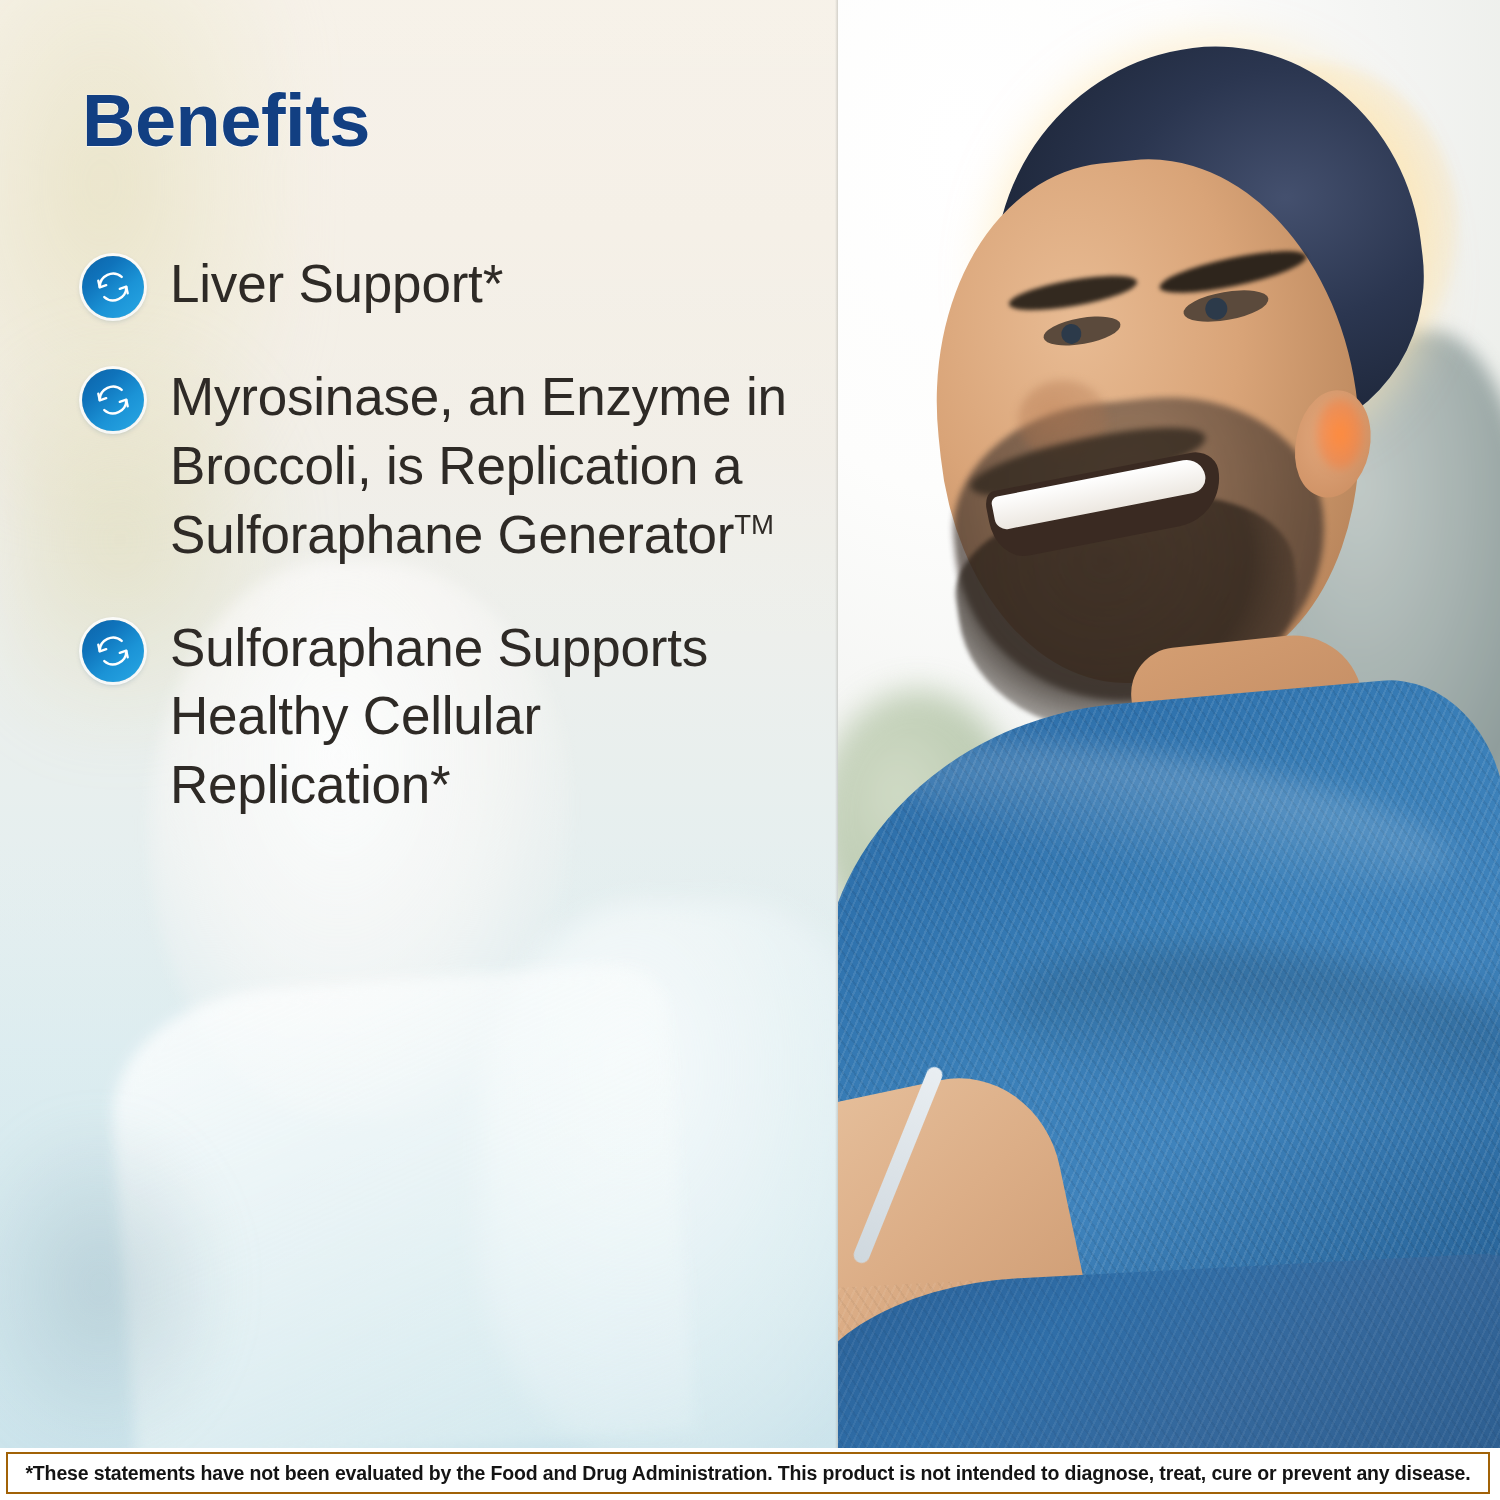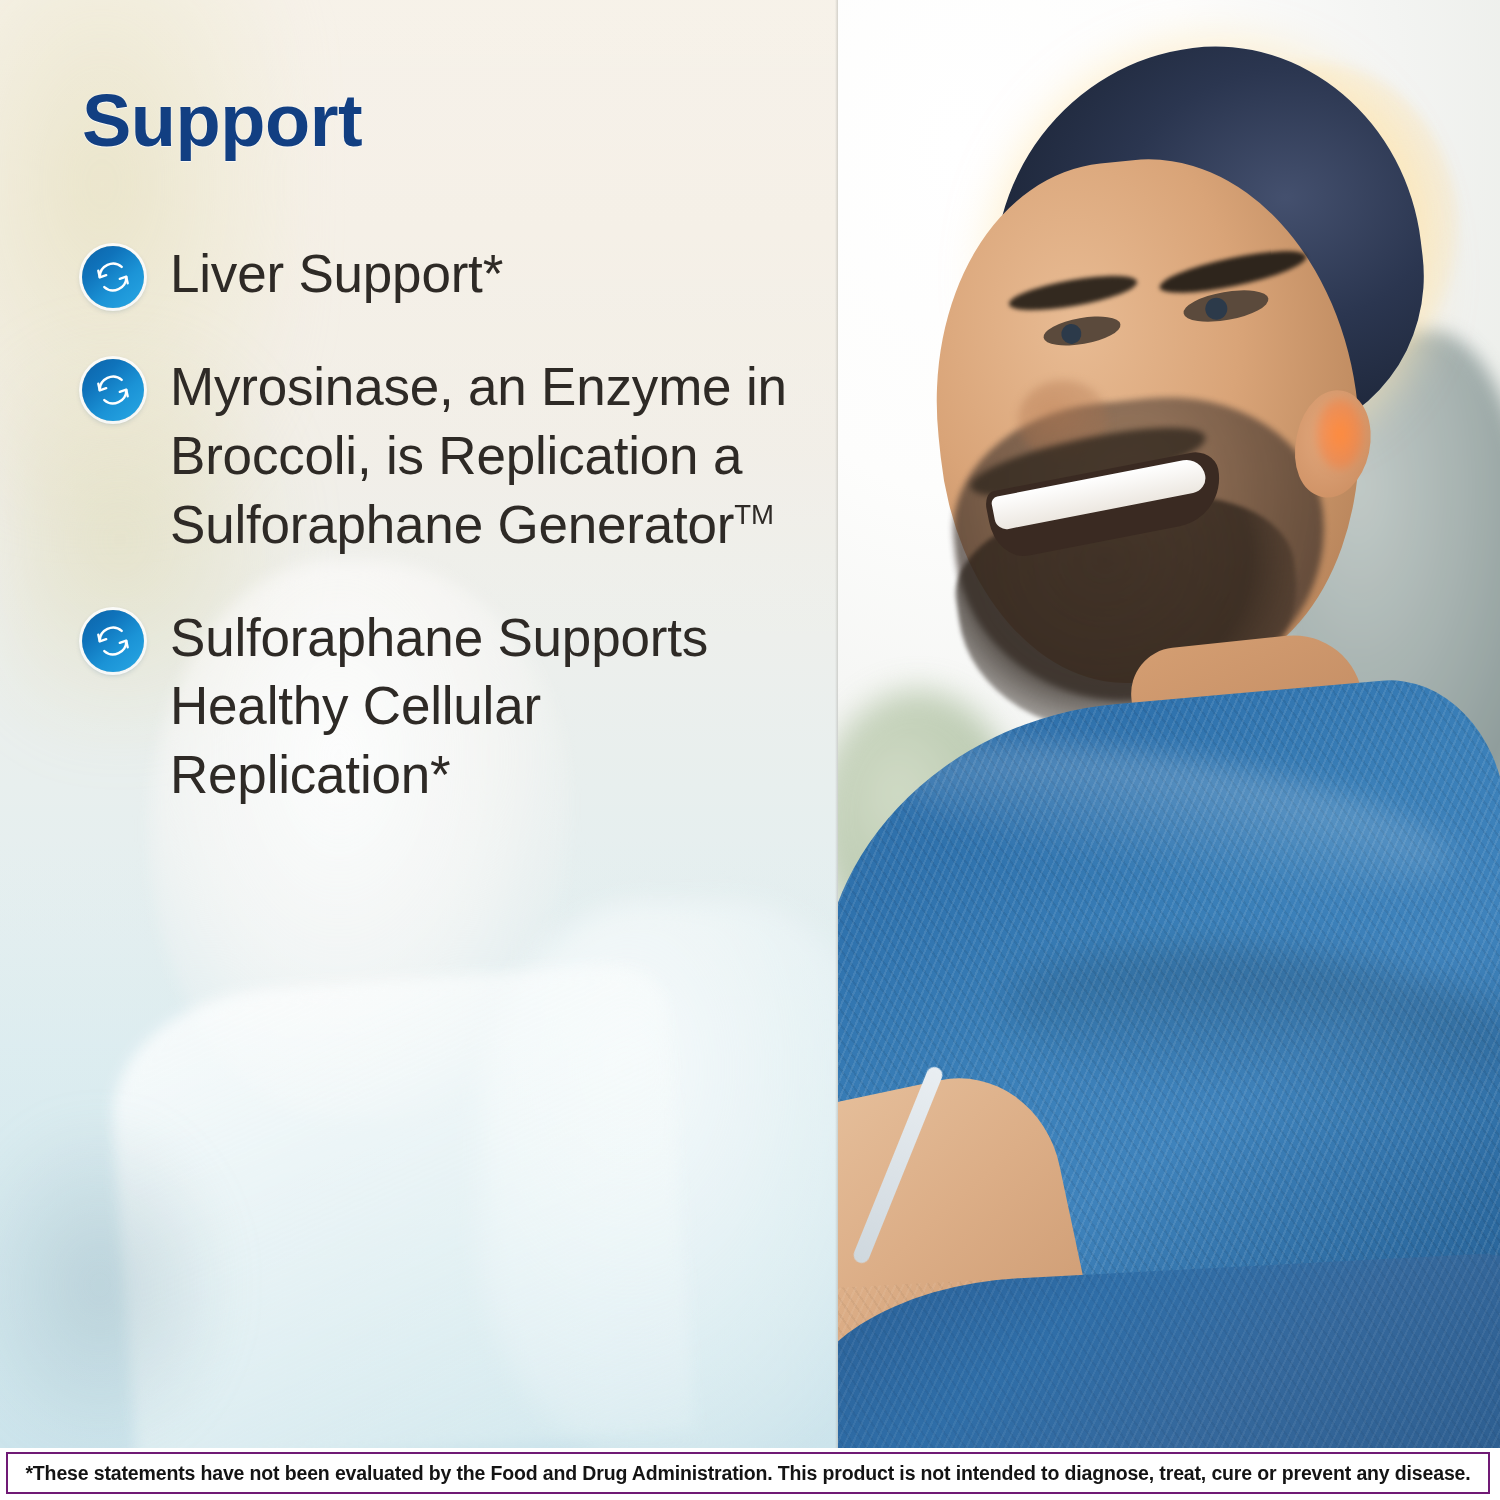--- a/index.html
+++ b/index.html
@@ -168,41 +168,41 @@
   }
 
   
   .content{position:absolute;left:0;top:0;width:838px;height:1448px;}
   .heading{
     position:absolute;left:82px;top:78px;
     font-size:74px;font-weight:700;letter-spacing:-.5px;
     color:#123f82;
     text-shadow:0 0 2px rgba(255,255,255,.85), 0 1px 0 rgba(255,255,255,.6);
   }
-  .bullets{position:absolute;left:82px;top:240px;width:740px;}
+  .bullets{position:absolute;left:82px;top:250px;width:740px;}
   .bullet{display:flex;align-items:flex-start;gap:26px;}
   .bullet + .bullet{margin-top:44px;}
   .icon{
     flex:0 0 auto;width:62px;height:62px;margin-top:6px;
     border-radius:50%;
     background:linear-gradient(138deg,#0d63a8 0%,#0f73bb 30%,#1b93d6 62%,#28a7e4 100%);
     box-shadow:0 0 0 3px rgba(255,255,255,.85), 0 2px 6px rgba(0,60,110,.30);
     display:flex;align-items:center;justify-content:center;
   }
   .icon svg{display:block;width:44px;height:44px;}
   .btext{
     font-size:53px;line-height:1.30;color:#2e2a26;font-weight:400;
     letter-spacing:-.2px;
   }
   .btext sup{font-size:.52em;vertical-align:super;line-height:0;}
 
   
   .footer{
     position:absolute;left:6px;top:1452px;width:1484px;height:42px;
-    background:#ffffff;border:2px solid #701a75;
+    background:#ffffff;border:2px solid #a16207;
     display:flex;align-items:center;justify-content:center;
     box-sizing:border-box;
   }
   .footer span{
     font-size:19.5px;font-weight:700;color:#141414;letter-spacing:-.15px;
     white-space:nowrap;
   }
   .footgap{position:absolute;left:0;top:1494px;width:1500px;height:6px;background:#fff;}
 </style>
 </head>
@@ -254,21 +254,21 @@
     <div class="ghost-fist"></div>
     <div class="ghost-shoulder"></div>
     <div class="ghost-arm"></div>
     <div class="ghost-shadow"></div>
     <div class="wash"></div>
     <div class="edge"></div>
   </div>
 
   <div class="content">
 
-    <div class="heading">Support</div>
+    <div class="heading">Benefits</div>
 
     <div class="bullets">
 
       <div class="bullet">
         <span class="icon">
           <svg viewBox="0 0 48 48" aria-hidden="true">
             <g fill="none" stroke="#ffffff" stroke-width="2.6" stroke-linecap="round" stroke-linejoin="round">
               <path d="M9.5 24a14.5 14.5 0 0 1 24-11"></path>
               <path d="M38.5 24a14.5 14.5 0 0 1-24 11"></path>
               <path d="M8.0 17.2 L9.6 24.4 L16.6 22.0"></path>

